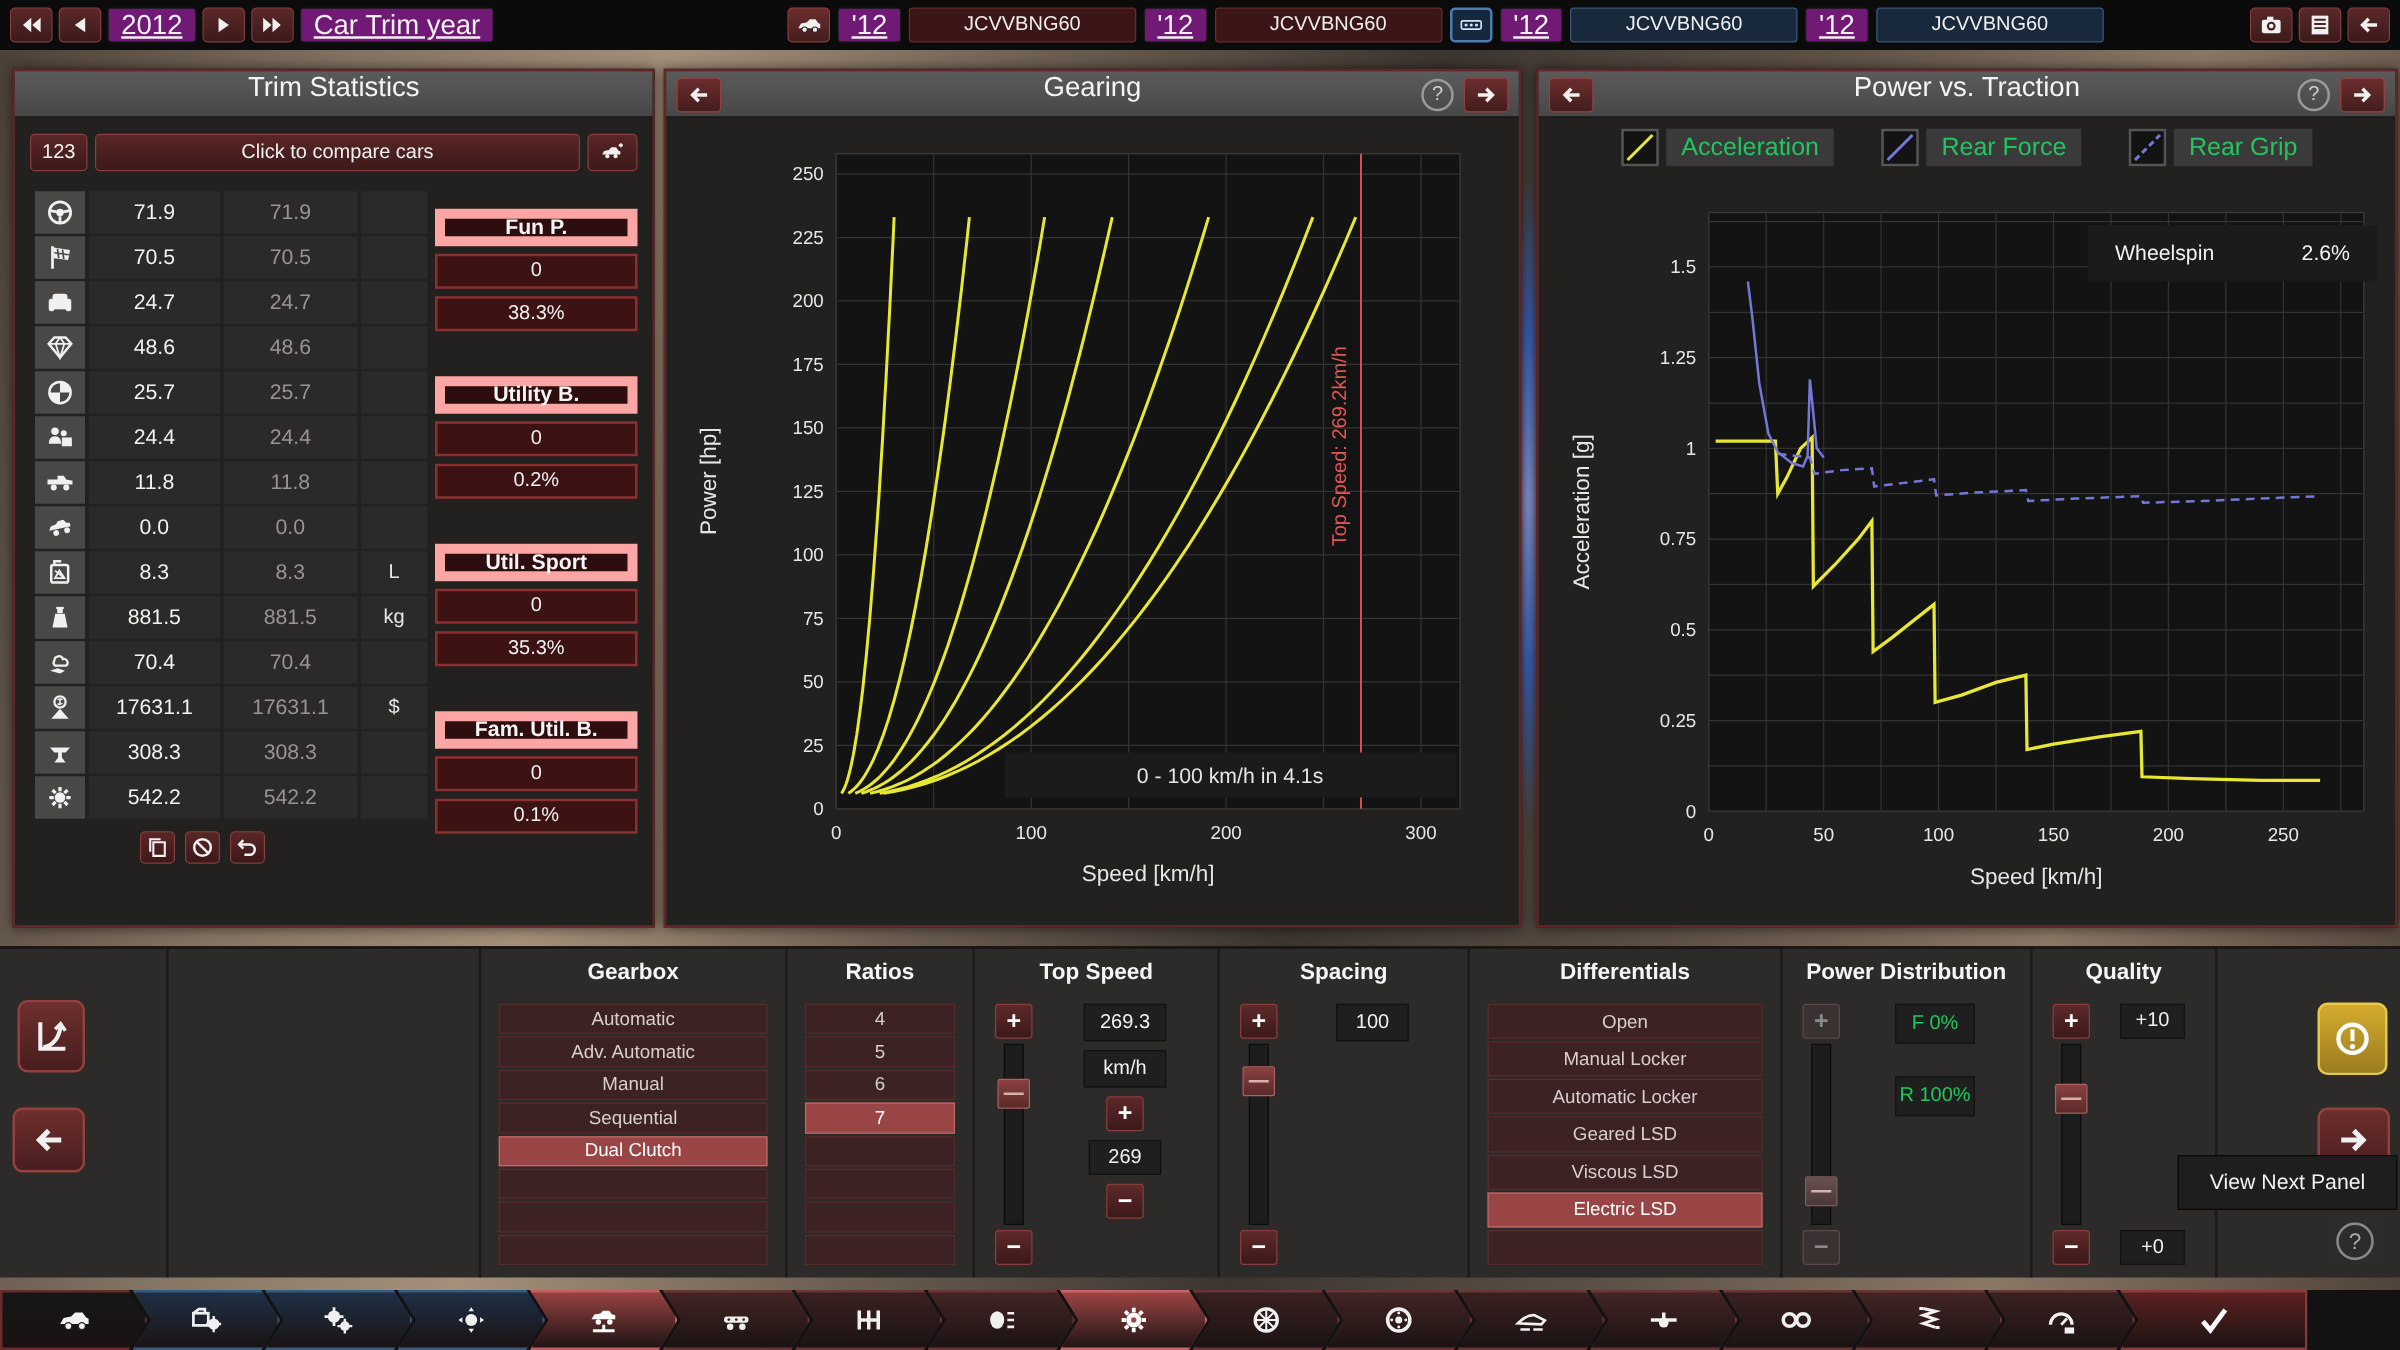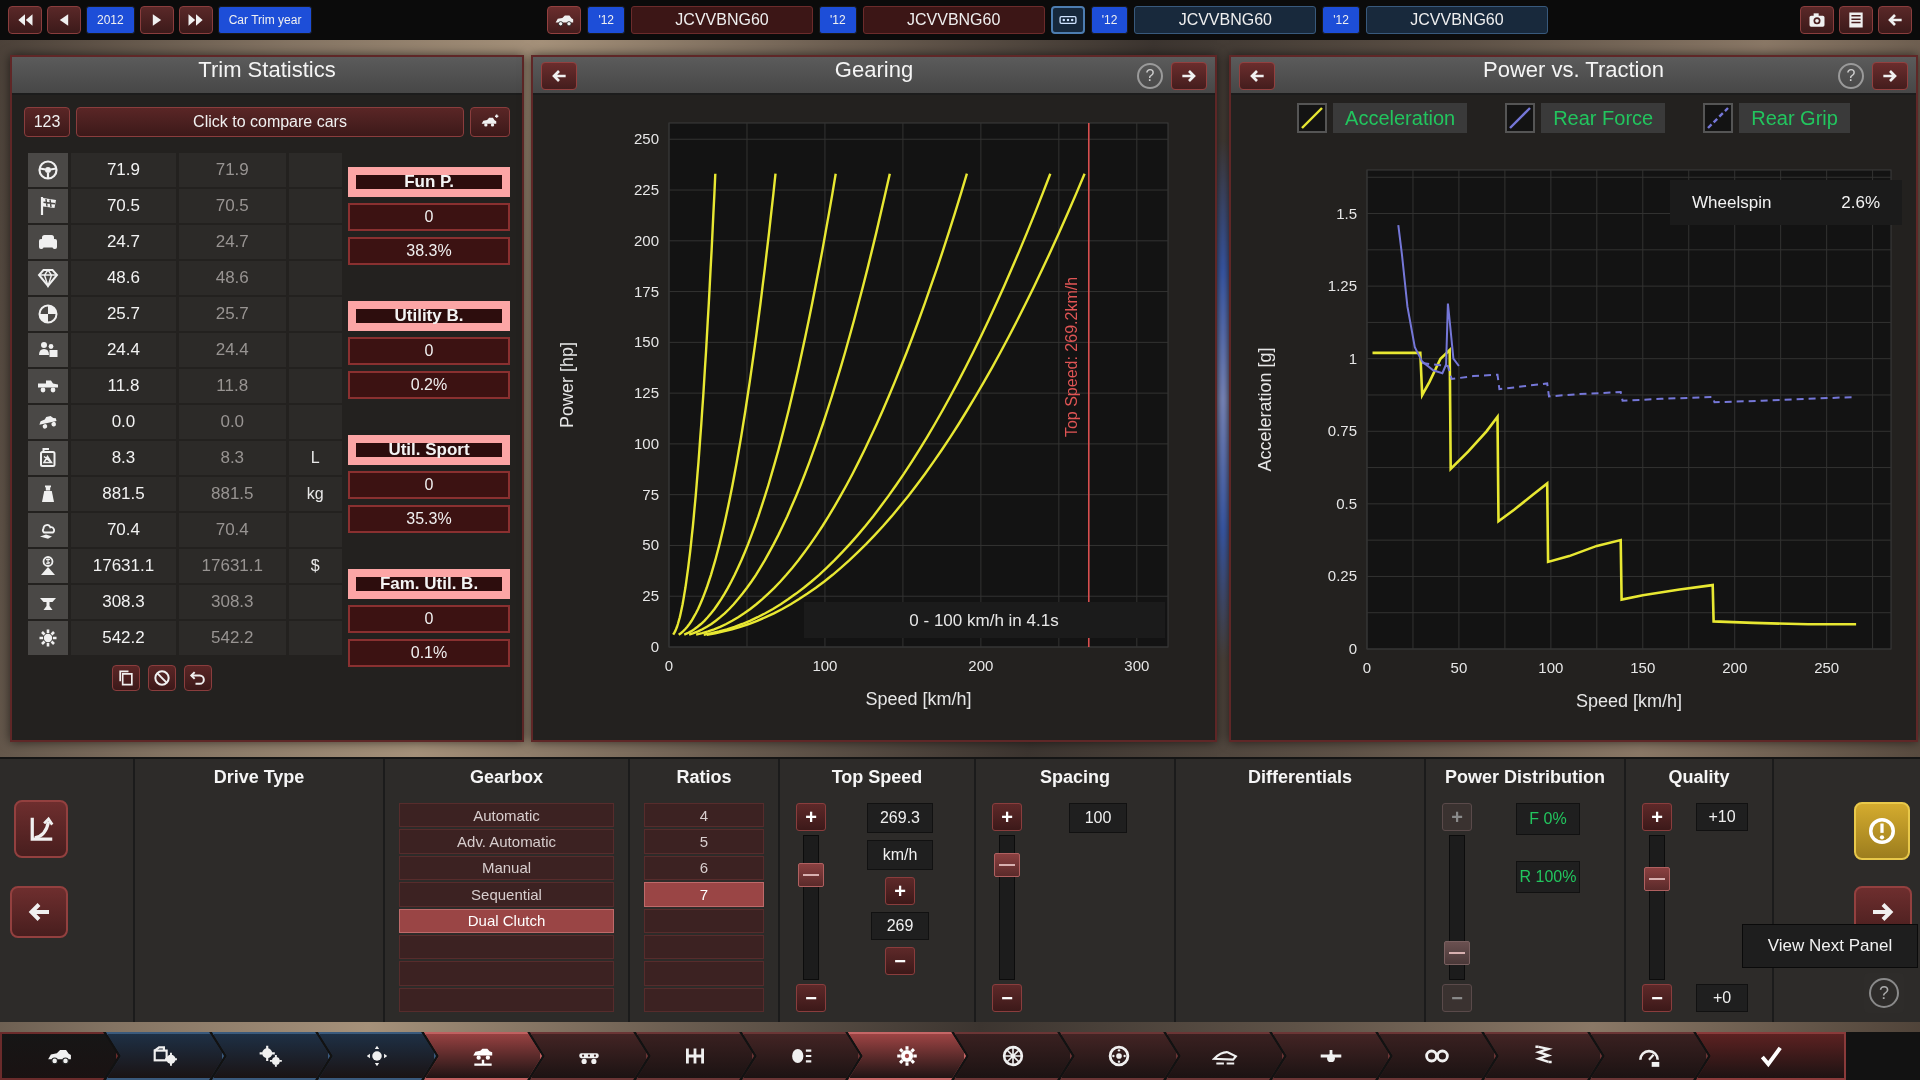--- a/index.html
+++ b/index.html
@@ -5,21 +5,21 @@
   * { margin:0; padding:0; box-sizing:border-box; }
   html,body { width:1920px; height:1080px; overflow:hidden; }
   body {
     font-family:"Liberation Sans","DejaVu Sans",sans-serif;
     background:linear-gradient(100deg,#4a4038 0%,#847463 14%,#a5917a 26%,#6d5f52 40%,#3c3530 55%,#5e5247 70%,#8a7866 84%,#4e4238 100%);
     position:relative; color:#eee; user-select:none;
   }
   
   .topbar { position:absolute; left:0; top:0; width:1920px; height:40px; background:#0b0b0b; display:flex; align-items:center; padding:0 8px; gap:5px; }
   .tb-btn { width:34px; height:28px; background:linear-gradient(#5a2828,#3c1a1a); border:1px solid #8a3d3d; border-radius:4px; display:flex; align-items:center; justify-content:center; flex:none; }
-  .tb-box { height:28px; background:#1d4ed8; border:1px solid #1a1a1a; border-radius:3px; display:flex; align-items:center; justify-content:center; padding:0 10px; font-size:12px; color:#f0f0f0; flex:none; }
+  .tb-box { height:28px; background:#701a75; border:1px solid #1a1a1a; border-radius:3px; display:flex; align-items:center; justify-content:center; padding:0 10px; font-size:22px; color:#f0f0f0; flex:none;text-decoration:underline; }
   .tb-tab { height:28px; width:182px; border-radius:3px; display:flex; align-items:center; justify-content:center; font-size:16px; color:#efefef; flex:none; }
   .tb-tab.car { background:#3c1616; border:1px solid #6b2b2b; }
   .tb-tab.engine { background:#18293c; border:1px solid #38597c; }
   .tb-icon-btn { width:34px; height:28px; border-radius:4px; display:flex; align-items:center; justify-content:center; flex:none; }
   .tb-icon-btn.car { background:linear-gradient(#6b2d2d,#441d1d); border:1px solid #93403f; }
   .tb-icon-btn.engine { background:#16283c; border:2px solid #4d7db0; }
   .tb-spacer { flex:1; }
   .icon { display:flex; align-items:center; justify-content:center; }
   
   .panel { position:absolute; top:55px; height:687px; background:#23211f; border:2px solid #5f2727; box-shadow:0 0 10px rgba(0,0,0,.6); }
@@ -608,21 +608,20 @@
     <div class="big-arrow-btn" style="left:10px;top:127px">
         <span class="icon">
           <svg width="30" height="30" viewBox="0 0 24 24">
             <path d="M20 12 H7 M12 6 l-6 6 6 6" stroke="#f0f0f0" stroke-width="3.2" fill="none"></path>
           </svg>
         </span>
       </div>
   </div>
 
   <div class="tcol" style="width:250px">
-    <div class="tcol-header">Drive Type</div>
   </div>
 
   <div class="tcol" style="width:245px">
     <div class="tcol-header">Gearbox</div>
     <div class="tcol-body">
         <div class="optlist" id="list-gearbox">
           <div class="opt">Automatic</div>
           <div class="opt">Adv. Automatic</div>
           <div class="opt">Manual</div>
           <div class="opt">Sequential</div>
@@ -685,20 +684,31 @@
           </div>
         <div style="flex:1;display:flex;flex-direction:column;align-items:center">
           <div class="valbox" style="width:58px;height:30px">100</div>
         </div>
       </div>
     </div>
   </div>
 
   <div class="tcol" style="width:250px">
     <div class="tcol-header">Differentials</div>
+    <div class="tcol-body">
+        <div class="optlist" id="list-diff">
+          <div class="opt">Open</div>
+          <div class="opt">Manual Locker</div>
+          <div class="opt">Automatic Locker</div>
+          <div class="opt">Geared LSD</div>
+          <div class="opt">Viscous LSD</div>
+          <div class="opt selected">Electric LSD</div>
+          <div class="opt"></div>
+        </div>
+      </div>
   </div>
 
   <div class="tcol" style="width:200px">
     <div class="tcol-header">Power Distribution</div>
     <div class="tcol-body">
       <div class="trow2">
         <div id="pd-slider" style="height:100%" class="vslider">
             <div class="sbtn disabled">+</div>
             <div class="vtrack">
               <div class="vhandle disabled" style="top: calc(82% - 12px);"></div>

